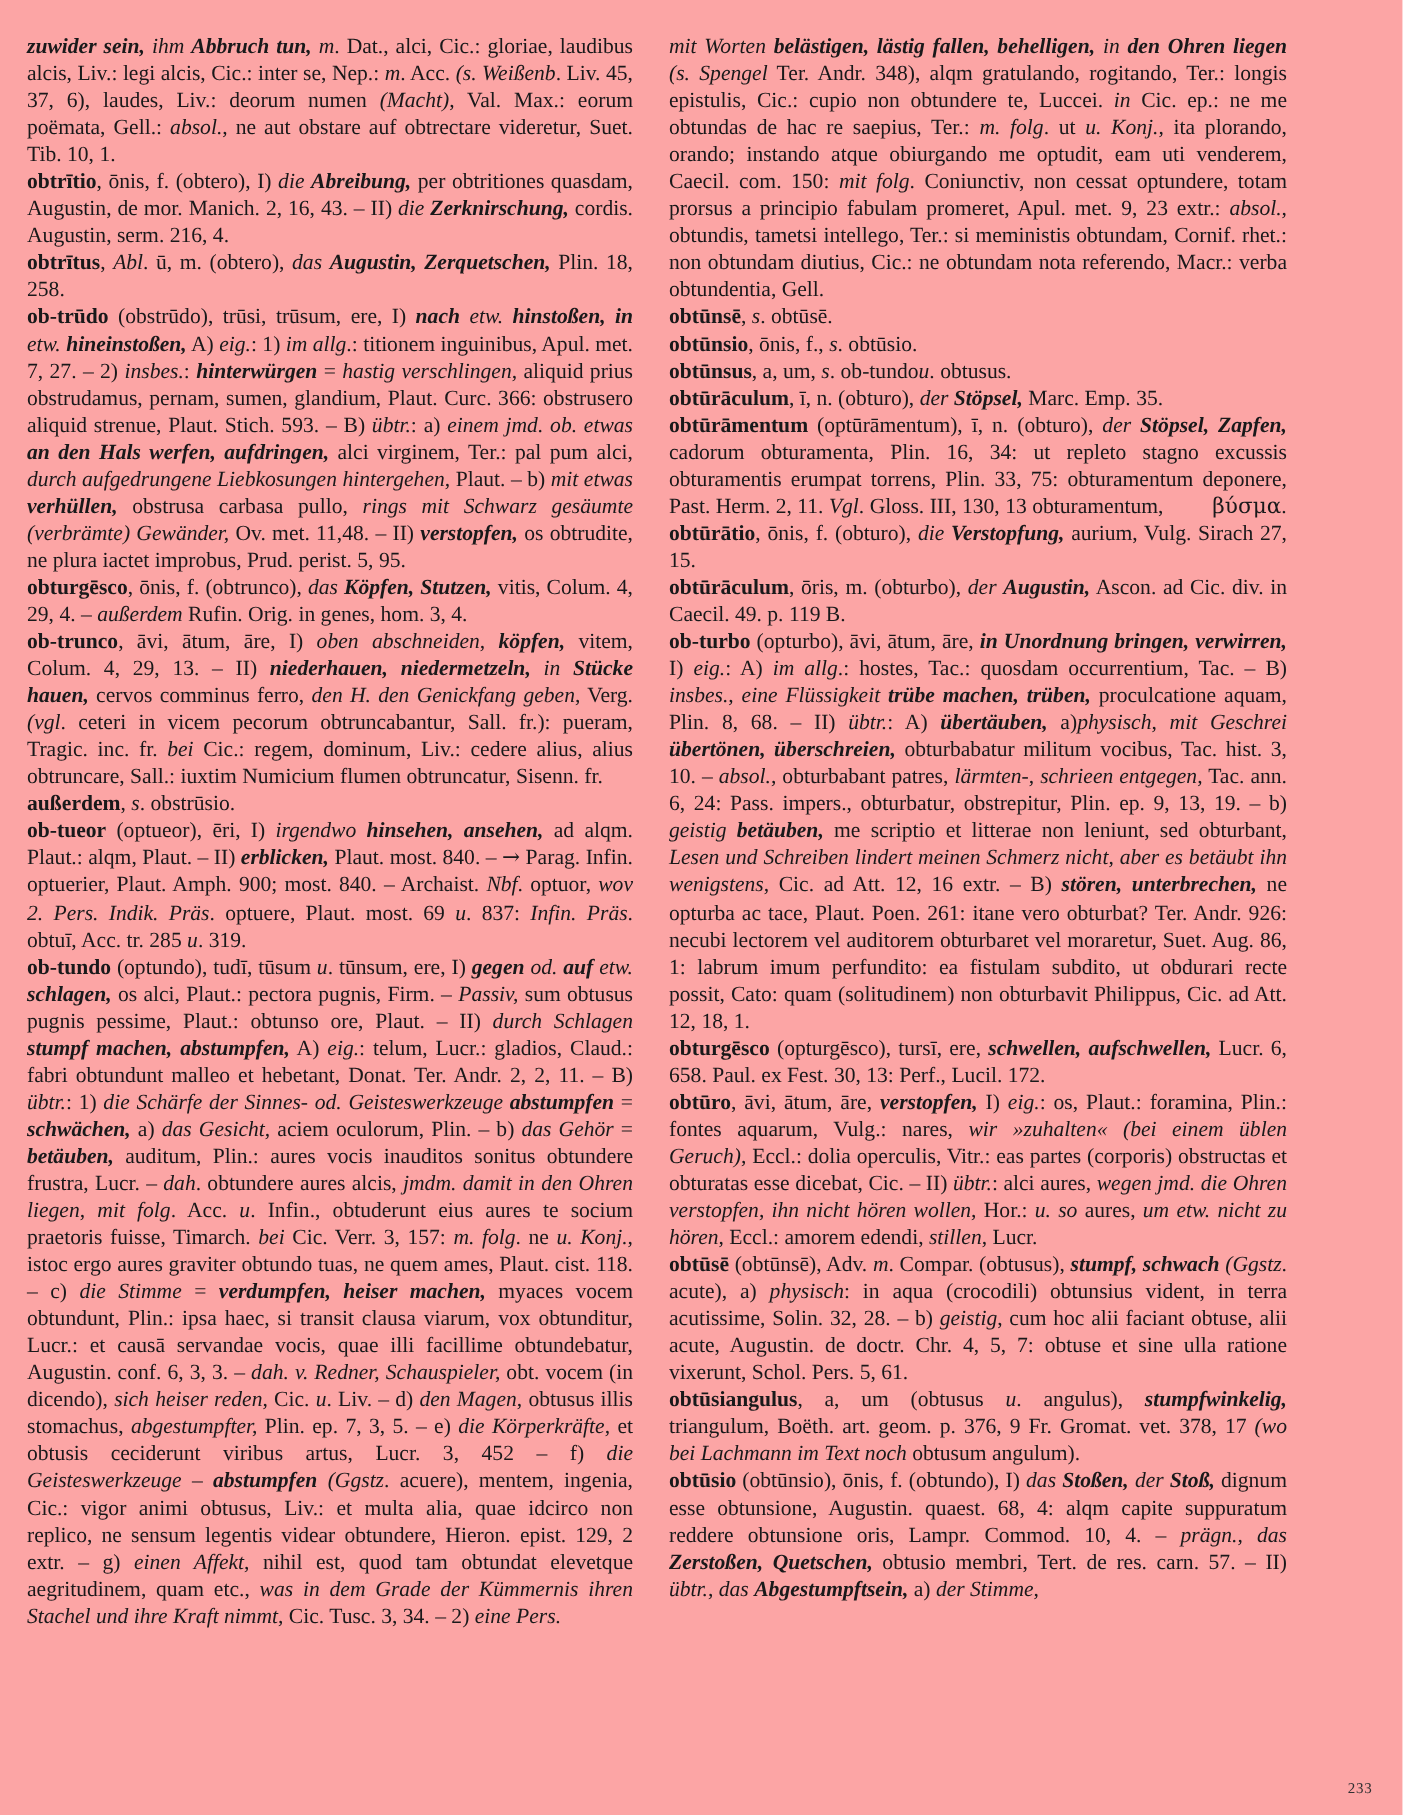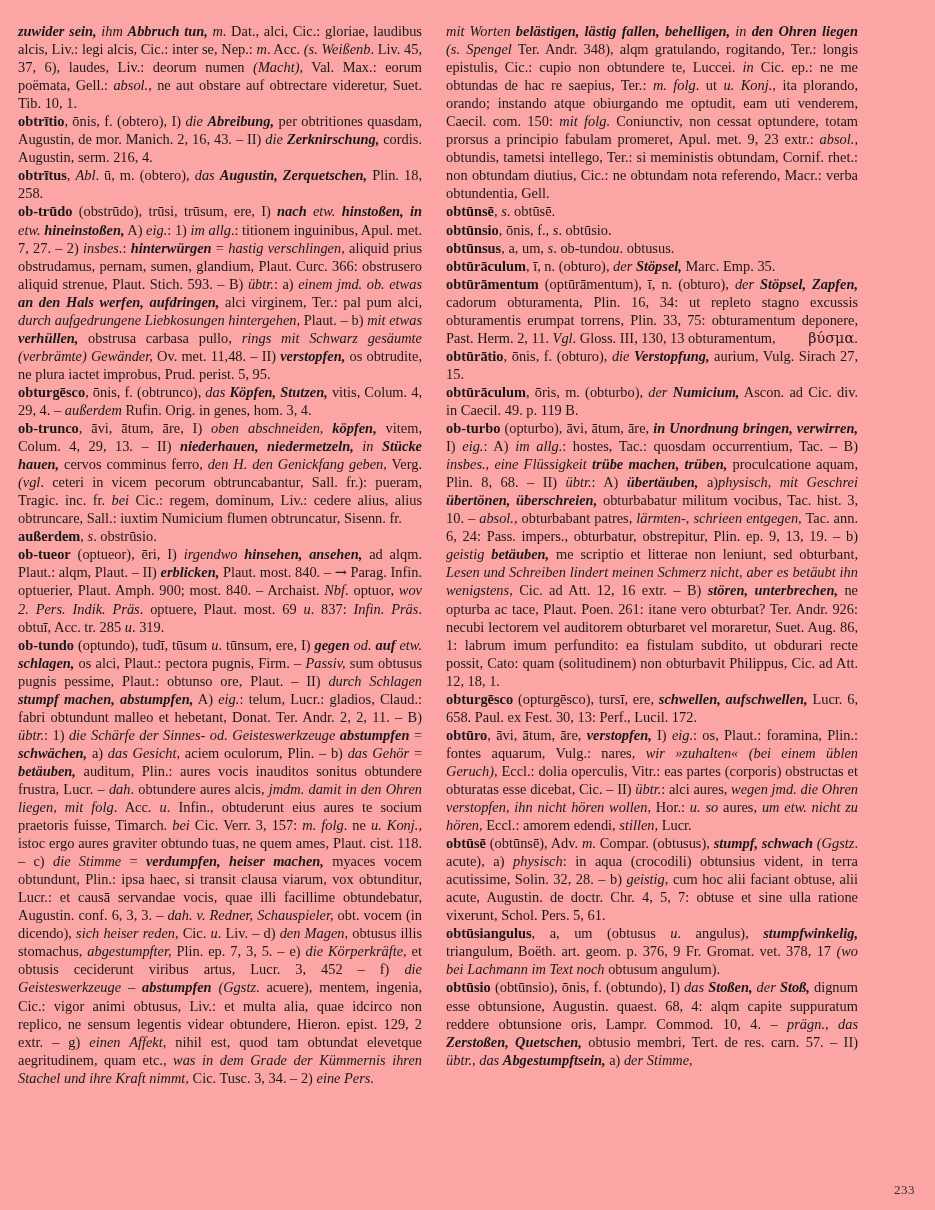--- a/index.html
+++ b/index.html
@@ -68,21 +68,21 @@
     font-style: normal;
     margin-left: 29px;
   }
   .arrow {
     font-family: "DejaVu Serif", serif;
   }
   #page-number {
     position: absolute;
     right: 20px;
     bottom: 12px;
-    font-size: 13px;
+    font-size: 10px;
     letter-spacing: 0.5px;
     color: #303032;
   }
 </style>
 </head>
 <body>
 
 <div id="page">
 
   <div id="columns">
@@ -100,21 +100,21 @@
       </div>
 
     <div class="column right">
         <p class="entry cont"><span class="it">mit Worten</span> <span class="de">belästigen, lästig fallen, behelligen,</span> <span class="it">in</span> <span class="de">den Ohren liegen</span> <span class="it">(s. Spengel</span> Ter. Andr. 348), alqm gratulando, rogitando, Ter.: longis epistulis, Cic.: cupio non obtundere te, Luccei. <span class="it">in</span> Cic. ep.: ne me obtundas de hac re saepius, Ter.: <span class="it">m. folg</span>. ut <span class="it">u. Konj.,</span> ita plorando, orando; instando atque obiurgando me optudit, eam uti venderem, Caecil. com. 150: <span class="it">mit folg</span>. Coniunctiv, non cessat optundere, totam prorsus a principio fabulam promeret, Apul. met. 9, 23 extr.: <span class="it">absol.,</span> obtundis, tametsi intellego, Ter.: si meministis obtundam, Cornif. rhet.: non obtundam diutius, Cic.: ne obtundam nota referendo, Macr.: verba obtundentia, Gell.</p>
         <p class="entry"><span class="hw">obtūnsē</span>, <span class="it">s</span>. obtūsē.</p>
         <p class="entry"><span class="hw">obtūnsio</span>, ōnis, f., <span class="it">s</span>. obtūsio.</p>
         <p class="entry"><span class="hw">obtūnsus</span>, a, um, <span class="it">s</span>. ob-tundo<span class="it">u</span>. obtusus.</p>
         <p class="entry"><span class="hw">obtūrāculum</span>, ī, n. (obturo), <span class="it">der</span> <span class="de">Stöpsel,</span> Marc. Emp. 35.</p>
         <p class="entry"><span class="hw">obtūrāmentum</span> (optūrāmentum), ī, n. (obturo), <span class="it">der</span> <span class="de">Stöpsel, Zapfen,</span> cadorum obturamenta, Plin. 16, 34: ut repleto stagno excussis obturamentis erumpat torrens, Plin. 33, 75: obturamentum deponere, Past. Herm. 2, 11. <span class="it">Vgl</span>. Gloss. III, 130, 13 obturamentum, <span class="gr">βύσμα</span>.</p>
         <p class="entry"><span class="hw">obtūrātio</span>, ōnis, f. (obturo), <span class="it">die</span> <span class="de">Verstopfung,</span> aurium, Vulg. Sirach 27, 15.</p>
-        <p class="entry"><span class="hw">obtūrāculum</span>, ōris, m. (obturbo), <span class="it">der</span> <span class="de">Numicium,</span> Ascon. ad Cic. div. in Caecil. 49. p. 119 B.</p>
+        <p class="entry"><span class="hw">obtūrāculum</span>, ōris, m. (obturbo), <span class="it">der</span> <span class="de">Augustin,</span> Ascon. ad Cic. div. in Caecil. 49. p. 119 B.</p>
         <p class="entry"><span class="hw">ob-turbo</span> (opturbo), āvi, ātum, āre, <span class="de">in Unordnung bringen, verwirren,</span> I) <span class="it">eig.</span>: A) <span class="it">im allg</span>.: hostes, Tac.: quosdam occurrentium, Tac. – B) <span class="it">insbes., eine Flüssigkeit</span> <span class="de">trübe machen, trüben,</span> proculcatione aquam, Plin. 8, 68. – II) <span class="it">übtr.</span>: A) <span class="de">übertäuben,</span> a)<span class="it">physisch, mit Geschrei</span> <span class="de">übertönen, überschreien,</span> obturbabatur militum vocibus, Tac. hist. 3, 10. – <span class="it">absol.,</span> obturbabant patres, <span class="it">lärmten-, schrieen entgegen,</span> Tac. ann. 6, 24: Pass. impers., obturbatur, obstrepitur, Plin. ep. 9, 13, 19. – b) <span class="it">geistig</span> <span class="de">betäuben,</span> me scriptio et litterae non leniunt, sed obturbant, <span class="it">Lesen und Schreiben lindert meinen Schmerz nicht, aber es betäubt ihn wenigstens,</span> Cic. ad Att. 12, 16 extr. – B) <span class="de">stören, unterbrechen,</span> ne opturba ac tace, Plaut. Poen. 261: itane vero obturbat? Ter. Andr. 926: necubi lectorem vel auditorem obturbaret vel moraretur, Suet. Aug. 86, 1: labrum imum perfundito: ea fistulam subdito, ut obdurari recte possit, Cato: quam (solitudinem) non obturbavit Philippus, Cic. ad Att. 12, 18, 1.</p>
         <p class="entry"><span class="hw">obturgēsco</span> (opturgēsco), tursī, ere, <span class="de">schwellen, aufschwellen,</span> Lucr. 6, 658. Paul. ex Fest. 30, 13: Perf., Lucil. 172.</p>
         <p class="entry"><span class="hw">obtūro</span>, āvi, ātum, āre, <span class="de">verstopfen,</span> I) <span class="it">eig.</span>: os, Plaut.: foramina, Plin.: fontes aquarum, Vulg.: nares, <span class="it">wir »zuhalten« (bei einem üblen Geruch),</span> Eccl.: dolia operculis, Vitr.: eas partes (corporis) obstructas et obturatas esse dicebat, Cic. – II) <span class="it">übtr.</span>: alci aures, <span class="it">wegen jmd. die Ohren verstopfen, ihn nicht hören wollen,</span> Hor.: <span class="it">u. so</span> aures, <span class="it">um etw. nicht zu hören,</span> Eccl.: amorem edendi, <span class="it">stillen,</span> Lucr.</p>
         <p class="entry"><span class="hw">obtūsē</span> (obtūnsē), Adv. <span class="it">m</span>. Compar. (obtusus), <span class="de">stumpf, schwach</span> <span class="it">(Ggstz</span>. acute), a) <span class="it">physisch</span>: in aqua (crocodili) obtunsius vident, in terra acutissime, Solin. 32, 28. – b) <span class="it">geistig</span>, cum hoc alii faciant obtuse, alii acute, Augustin. de doctr. Chr. 4, 5, 7: obtuse et sine ulla ratione vixerunt, Schol. Pers. 5, 61.</p>
         <p class="entry"><span class="hw">obtūsiangulus</span>, a, um (obtusus <span class="it">u</span>. angulus), <span class="de">stumpfwinkelig,</span> triangulum, Boëth. art. geom. p. 376, 9 Fr. Gromat. vet. 378, 17 <span class="it">(wo bei Lachmann im Text noch</span> obtusum angulum).</p>
         <p class="entry lastline-host"><span class="hw">obtūsio</span> (obtūnsio), ōnis, f. (obtundo), I) <span class="it">das</span> <span class="de">Stoßen,</span> <span class="it">der</span> <span class="de">Stoß,</span> dignum esse obtunsione, Augustin. quaest. 68, 4: alqm capite suppuratum reddere obtunsione oris, Lampr. Commod. 10, 4. – <span class="it">prägn., das</span> <span class="de">Zerstoßen, Quetschen,</span> obtusio membri, Tert. de res. carn. 57. – II) <span class="it">übtr., das</span> <span class="de">Abgestumpftsein,</span> a) <span class="it">der Stimme,</span></p>
       </div>
 
   </div>
 

